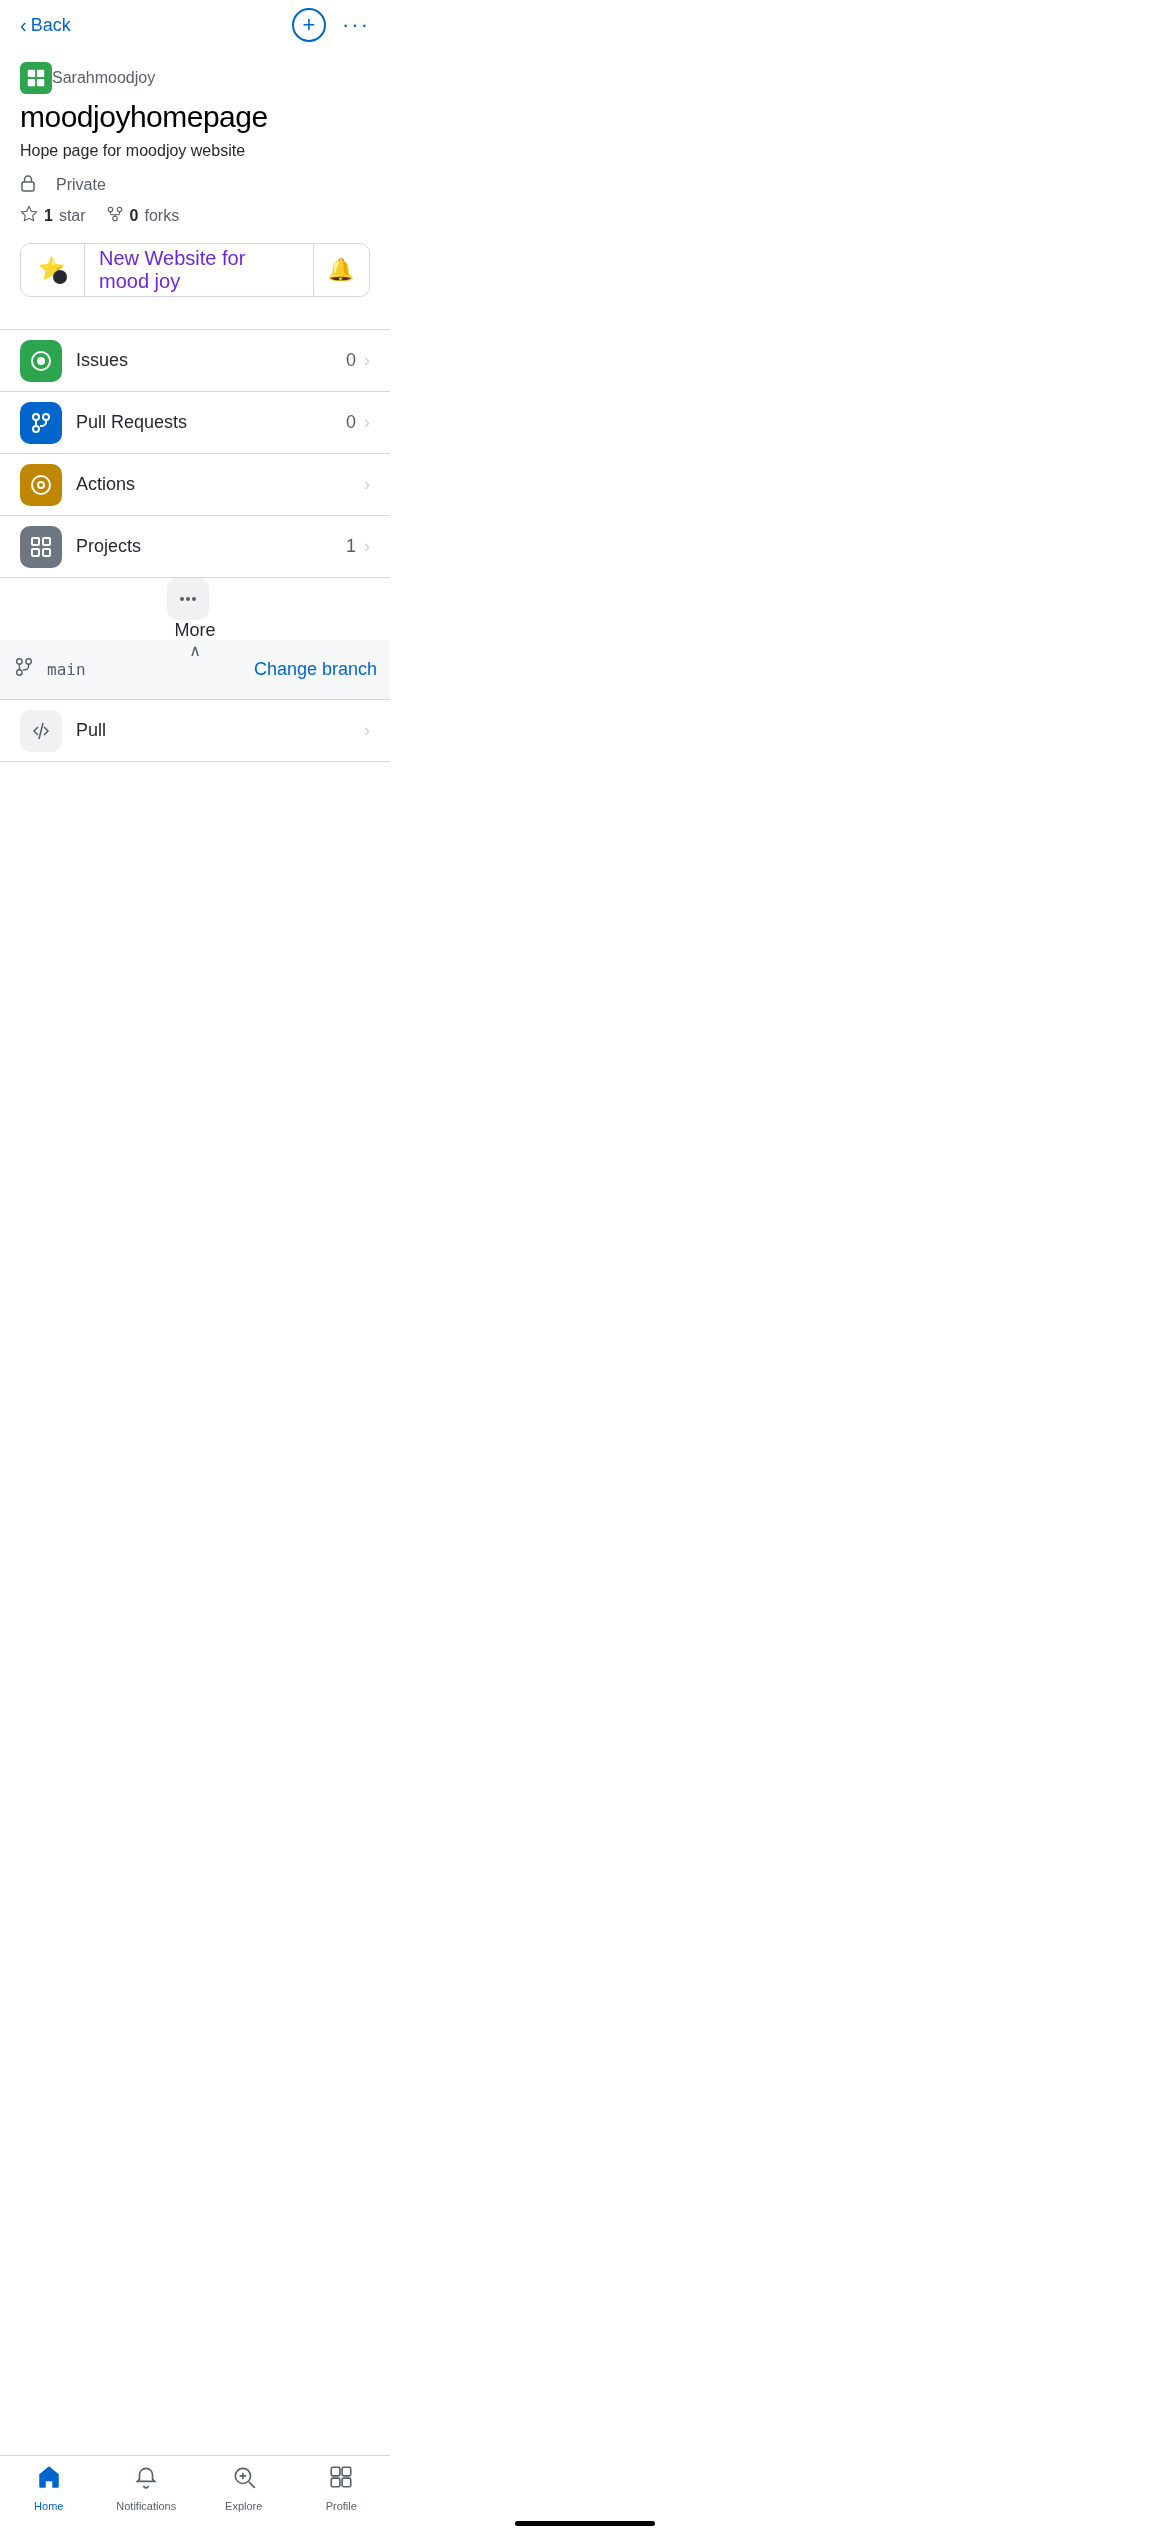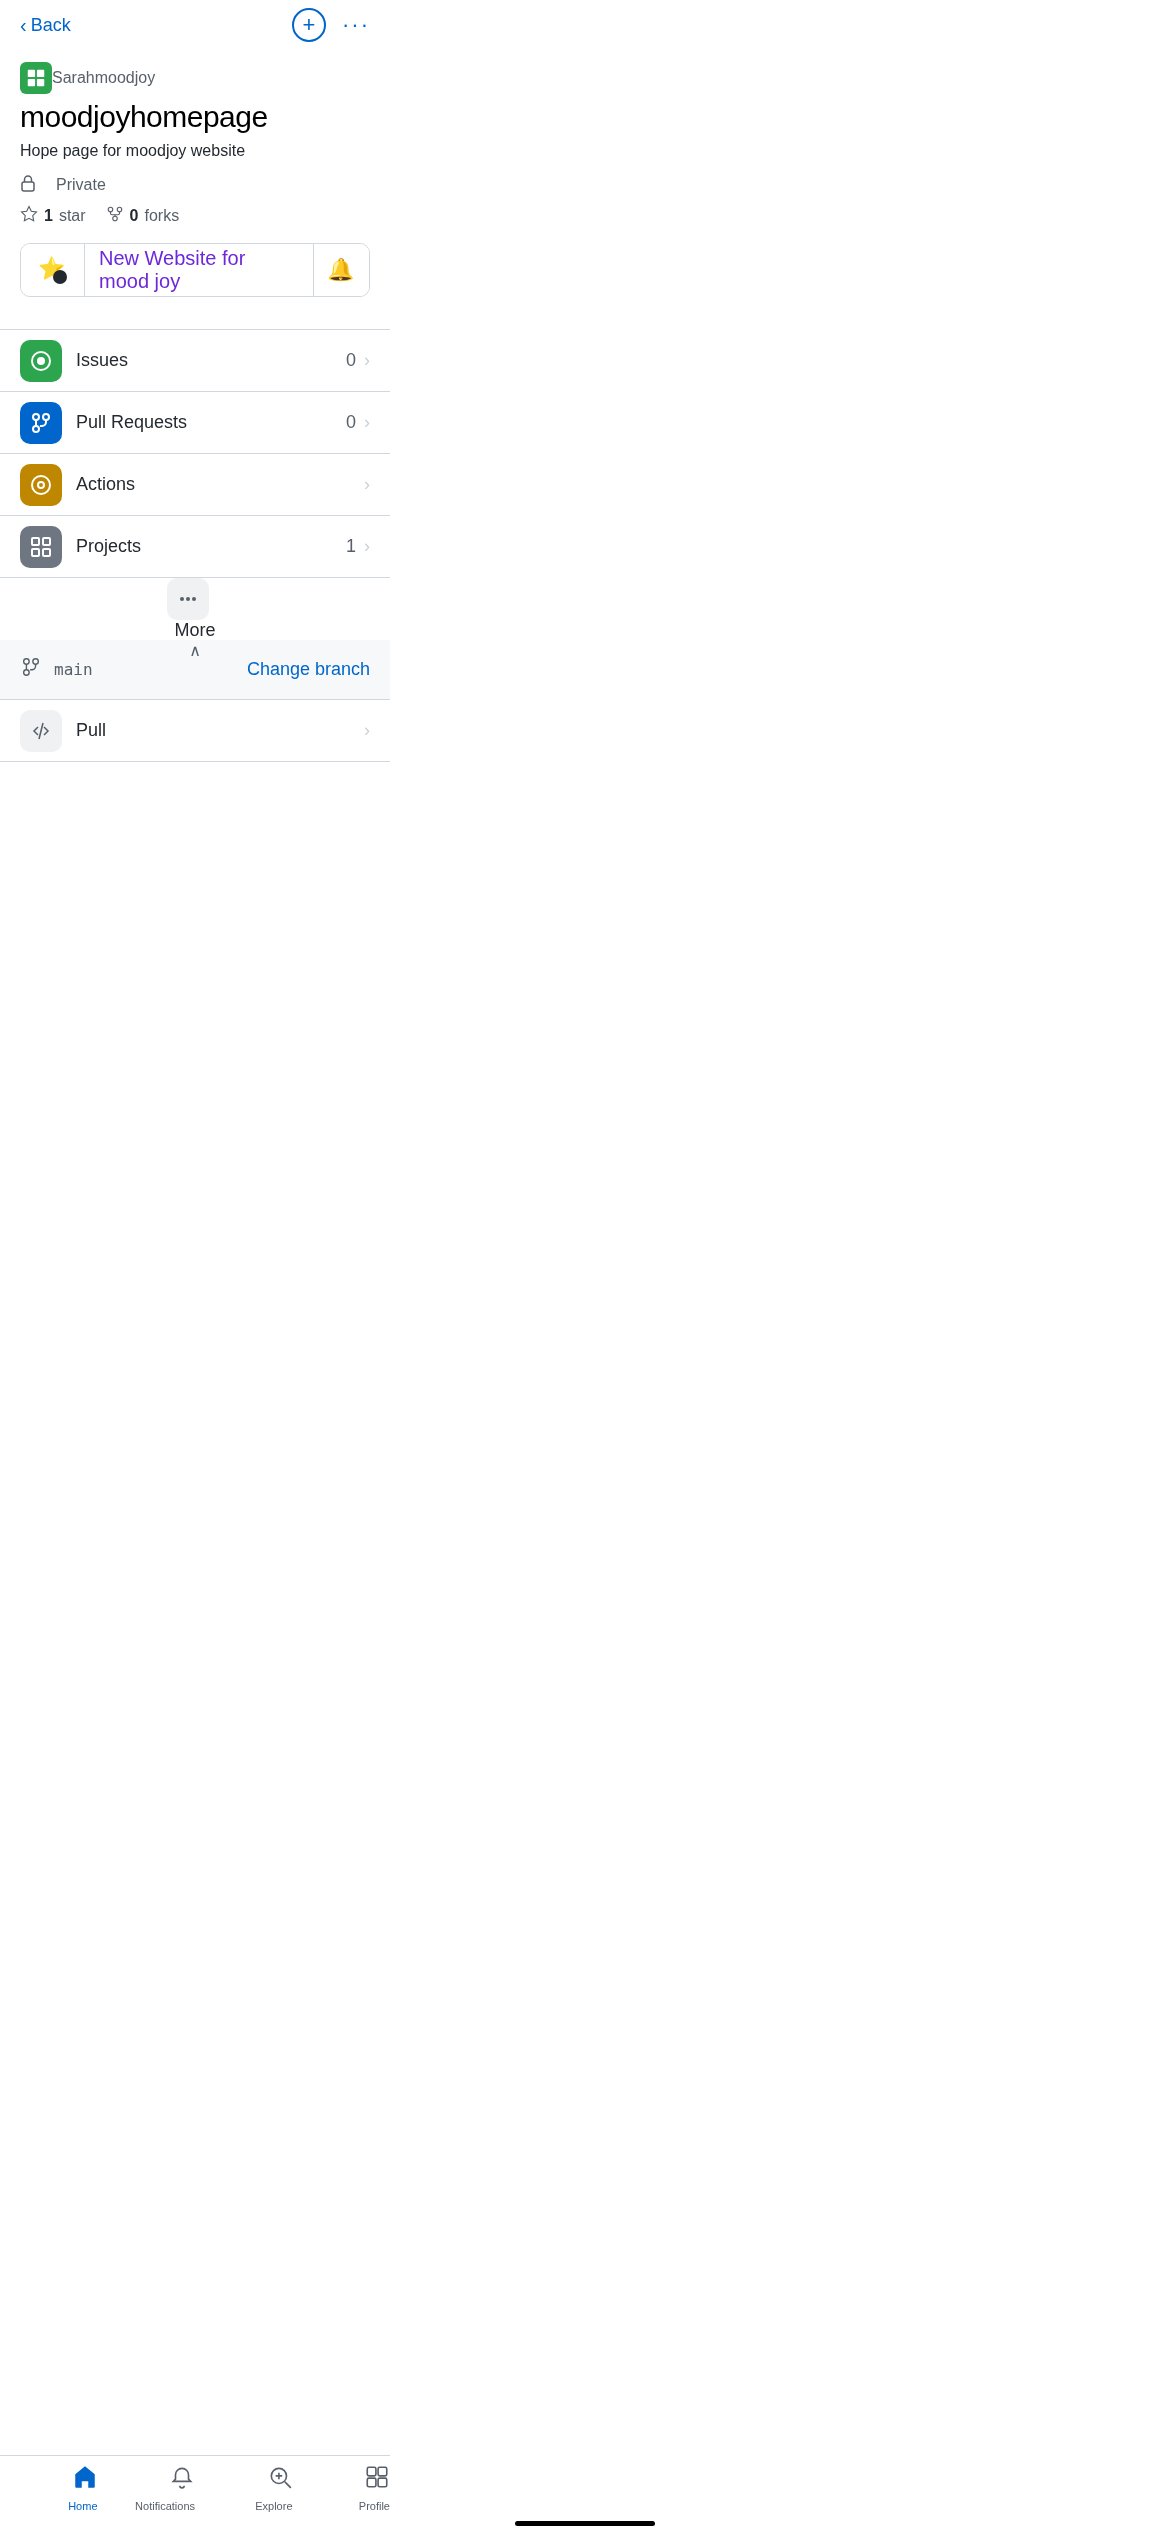--- a/index.html
+++ b/index.html
@@ -314,21 +314,21 @@
     }
 
     
     .more-section {
       background: #f6f8fa;
     }
 
     
     .branch-section {
       background: #f6f8fa;
-      padding: 16px 20px;
+      padding: 16px 13px;
       display: flex;
       align-items: center;
       justify-content: space-between;
       border-bottom: 1px solid #d0d7de;
     }
     .branch-left {
       display: flex;
       align-items: center;
       gap: 12px;
     }
@@ -380,21 +380,21 @@
       background: #fff;
       border-top: 1px solid #d0d7de;
       display: flex;
       align-items: center;
       padding: 8px 0 20px;
     }
     .tab-item {
       flex: 1;
       display: flex;
       flex-direction: column;
-      align-items: flex-end;
+      align-items: center;
       gap: 4px;
       cursor: pointer;
     }
     .tab-icon {
       font-size: 24px;
     }
     .tab-label {
       font-size: 11px;
     }
     .tab-item.active .tab-label { color: #0066cc; }

